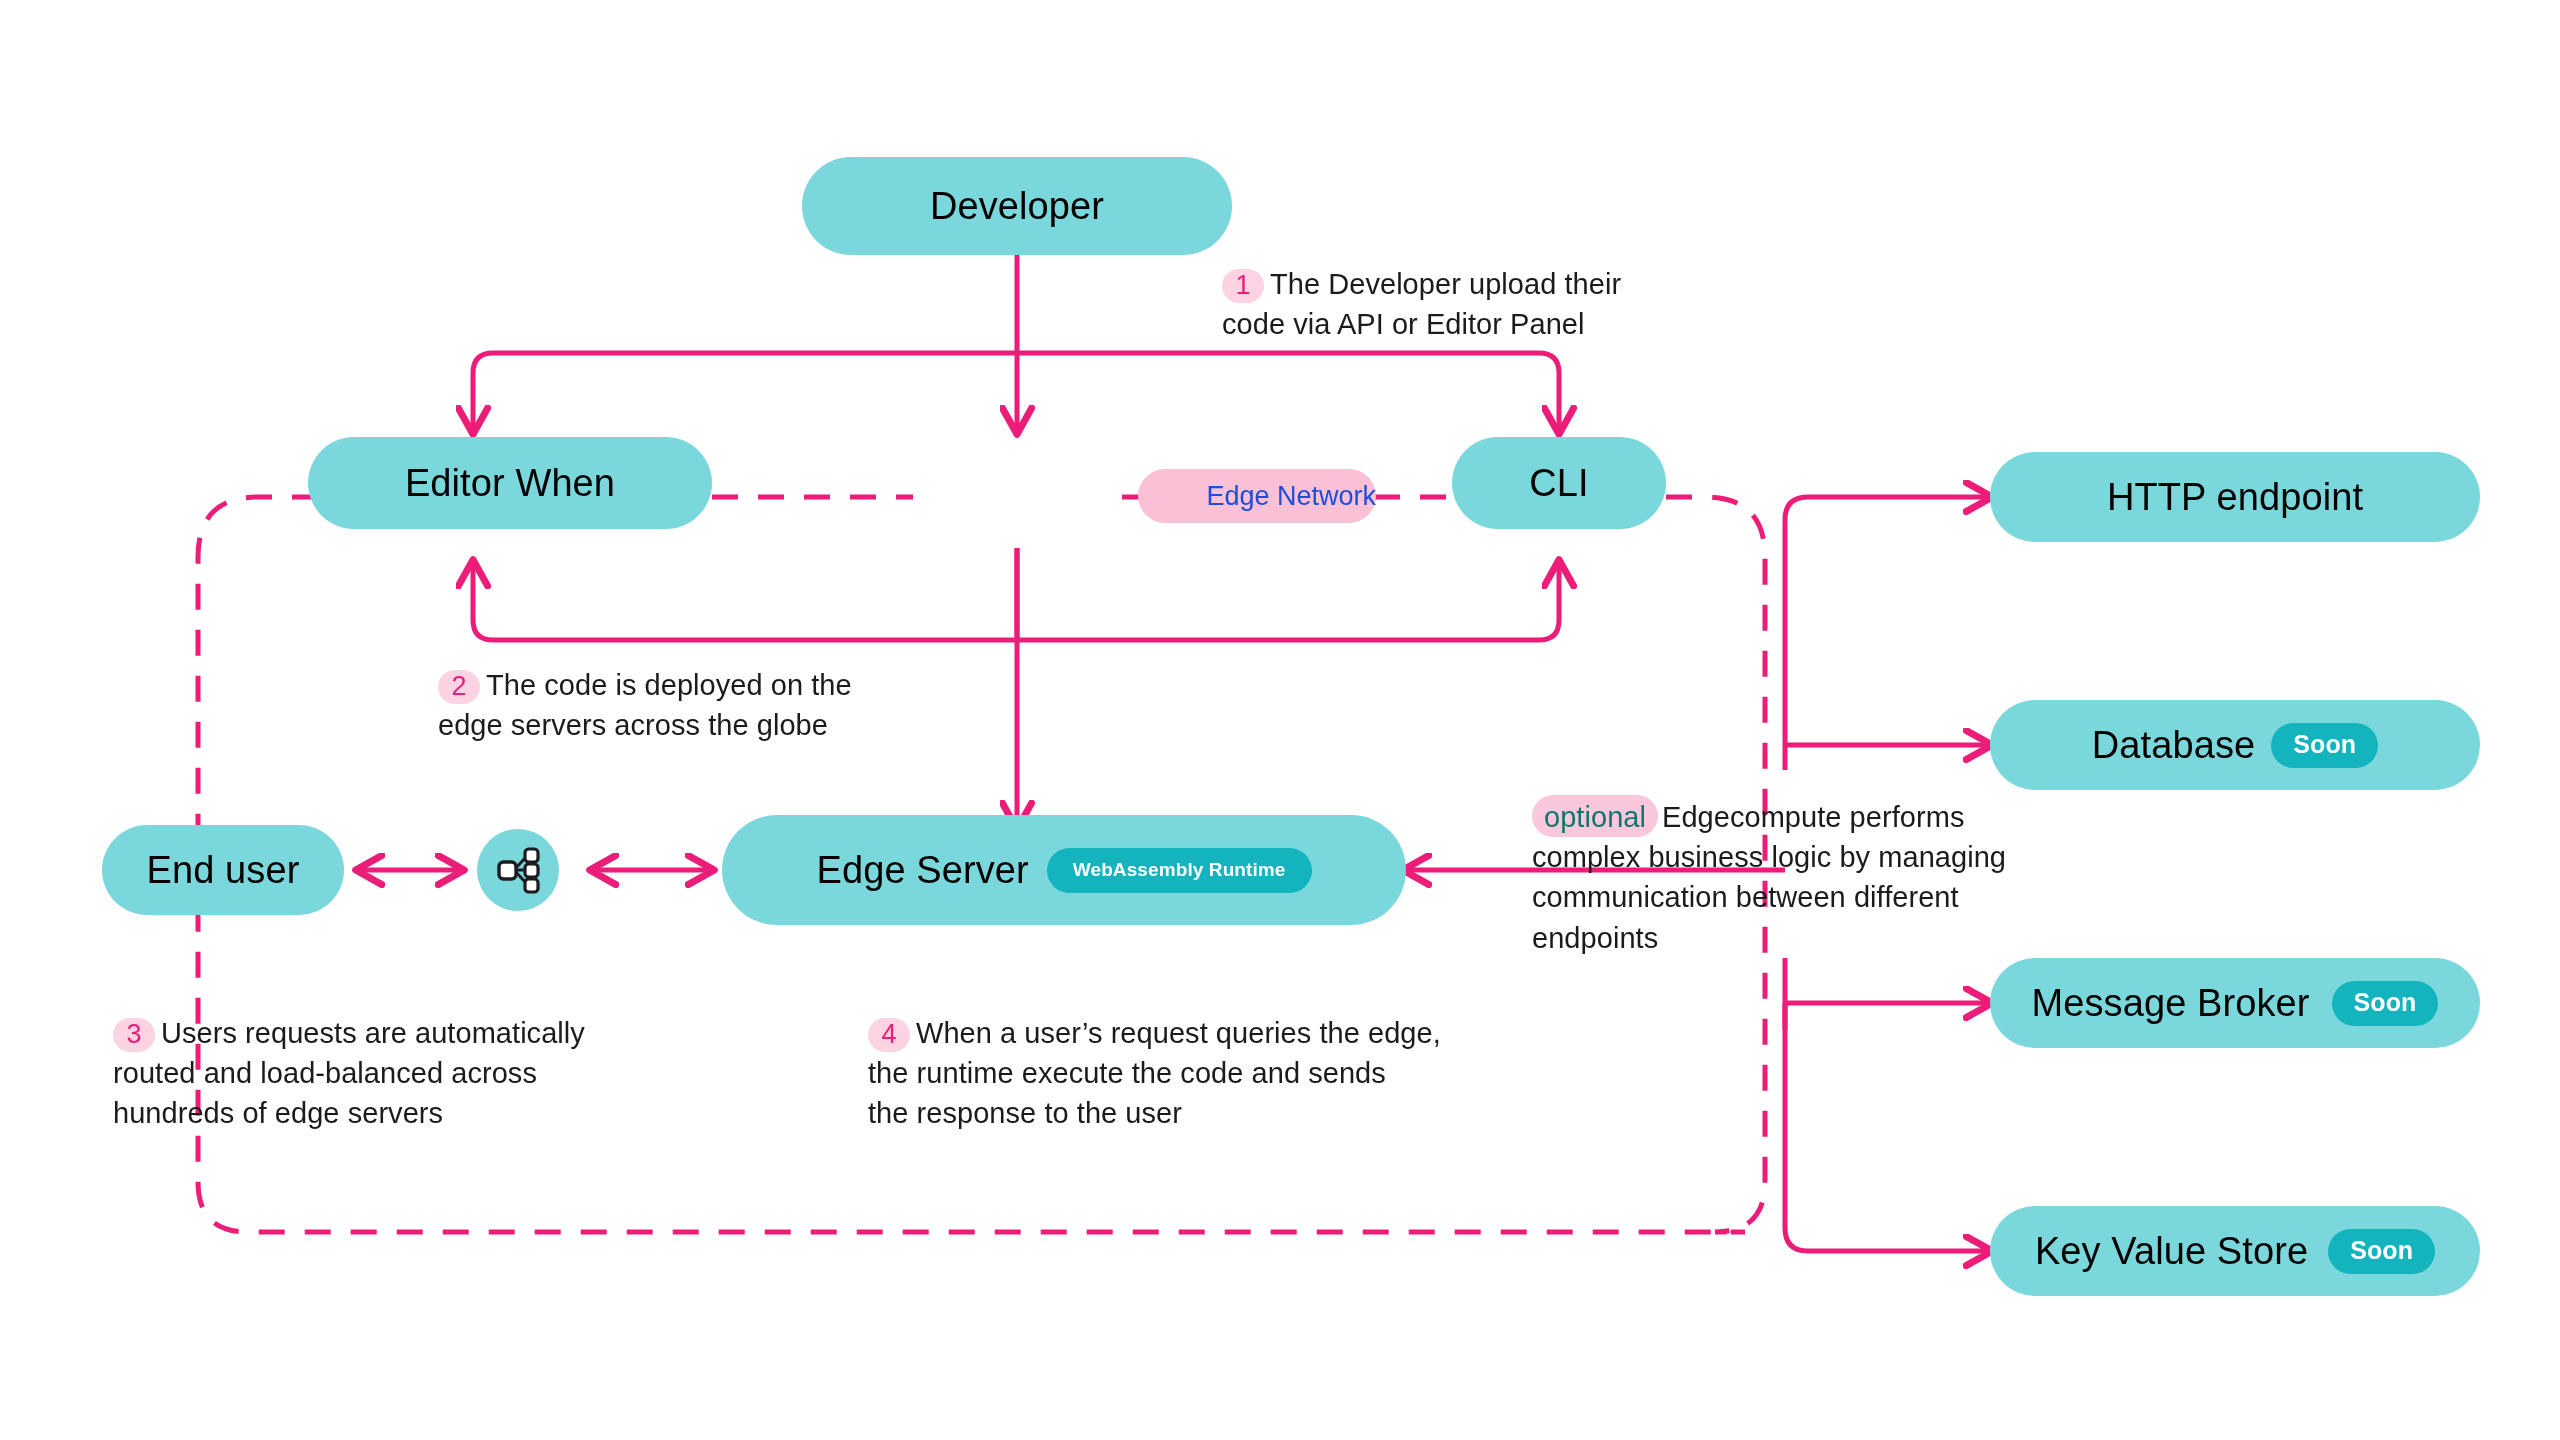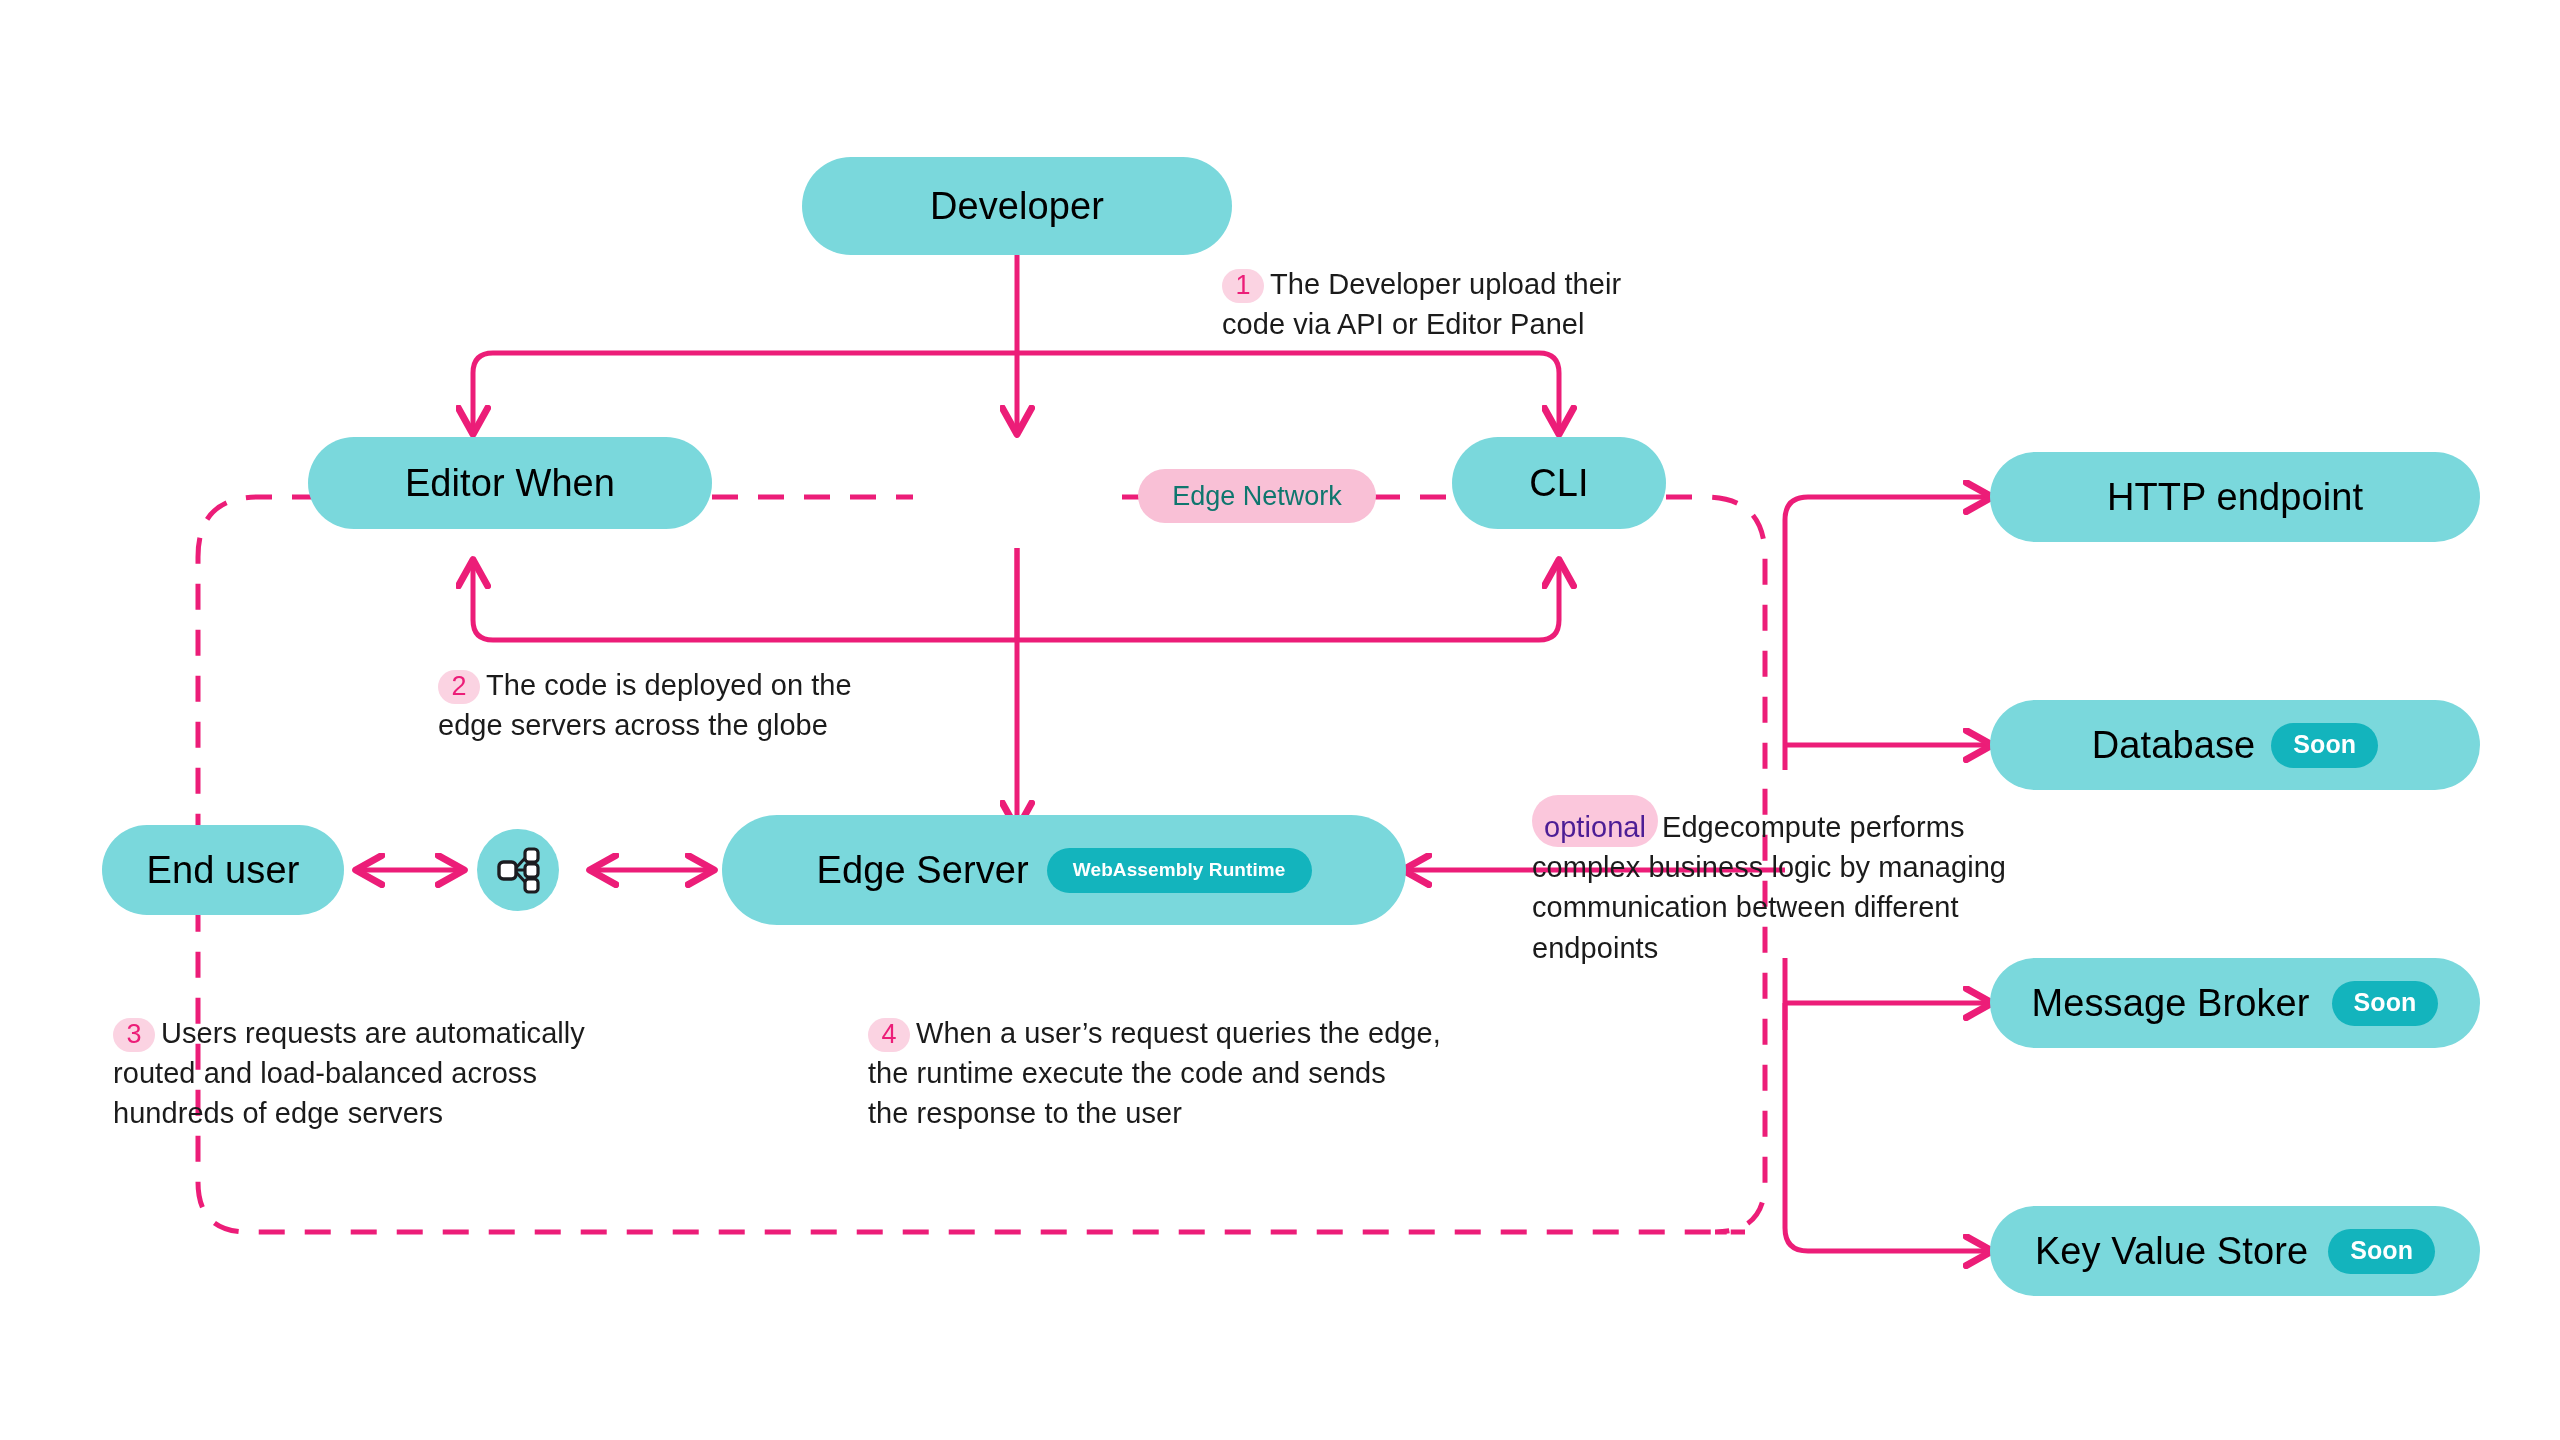--- a/index.html
+++ b/index.html
@@ -64,26 +64,26 @@
     font-size: 19px;
     font-weight: 700;
     padding: 12px 26px 14px 26px;
     line-height: 1;
   }
 
   
   .edge-chip {
     position: absolute;
     background: #f9c0d6;
-    color: #0f766e;
+    color: #1d4ed8;
     border-radius: 999px;
     font-size: 27px;
     display: flex;
     align-items: center;
-    justify-content: center;
+    justify-content: flex-end;
     white-space: nowrap;
     line-height: 1;
   }
 
   
   .note {
     position: absolute;
     color: #1b1b1b;
     font-size: 29px;
     line-height: 1.38;
@@ -97,23 +97,23 @@
     min-width: 26px;
     text-align: center;
     padding: 1px 8px 3px 8px;
     margin-right: 6px;
     font-size: 27px;
     line-height: 1.12;
   }
   .note .optional-tag {
     display: inline-block;
     background: #fbc7dc;
-    color: #4c1d95;
-    border-radius: 999px;
-    padding: 16px 12px 4px 12px;
+    color: #0f766e;
+    border-radius: 999px;
+    padding: 6px 12px 4px 12px;
     margin-right: 4px;
     font-size: 29px;
     line-height: 1.12;
   }
 
   
   .lb-circle {
     position: absolute;
     width: 82px;
     height: 82px;

